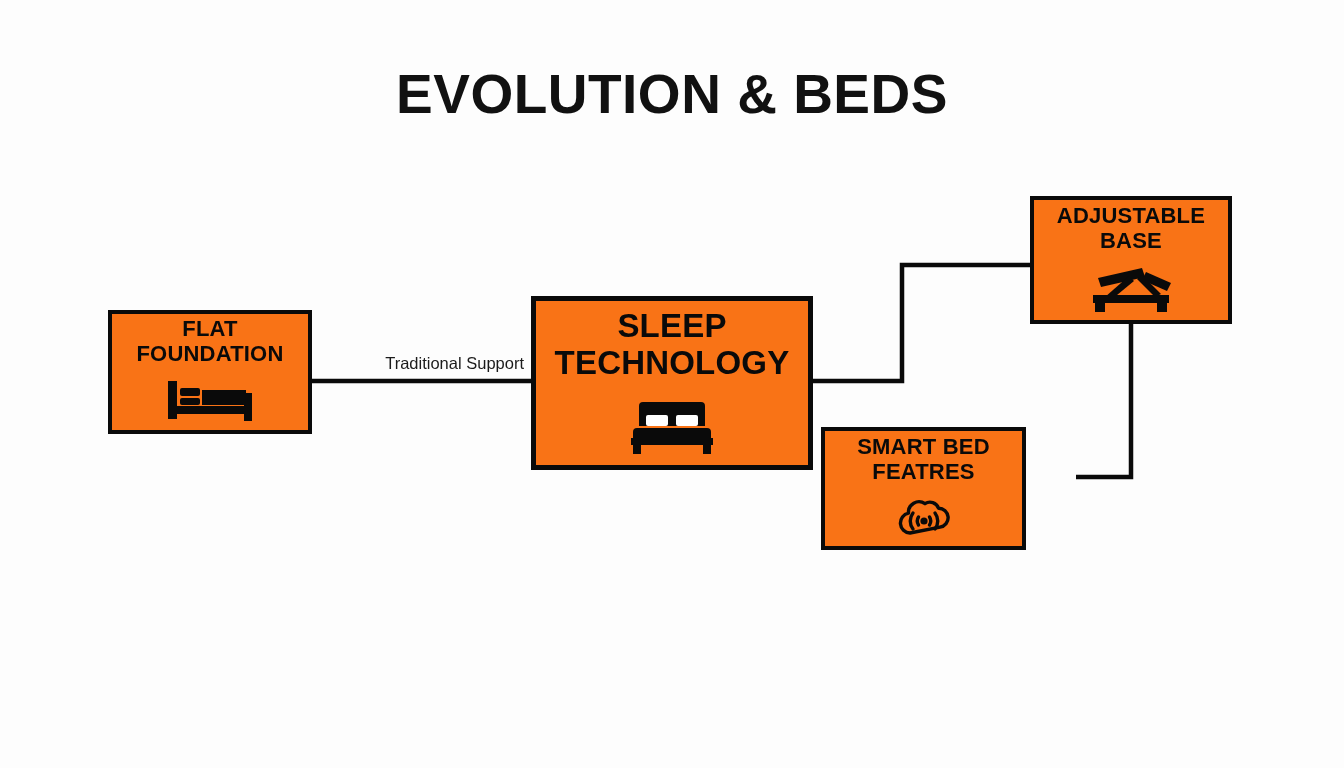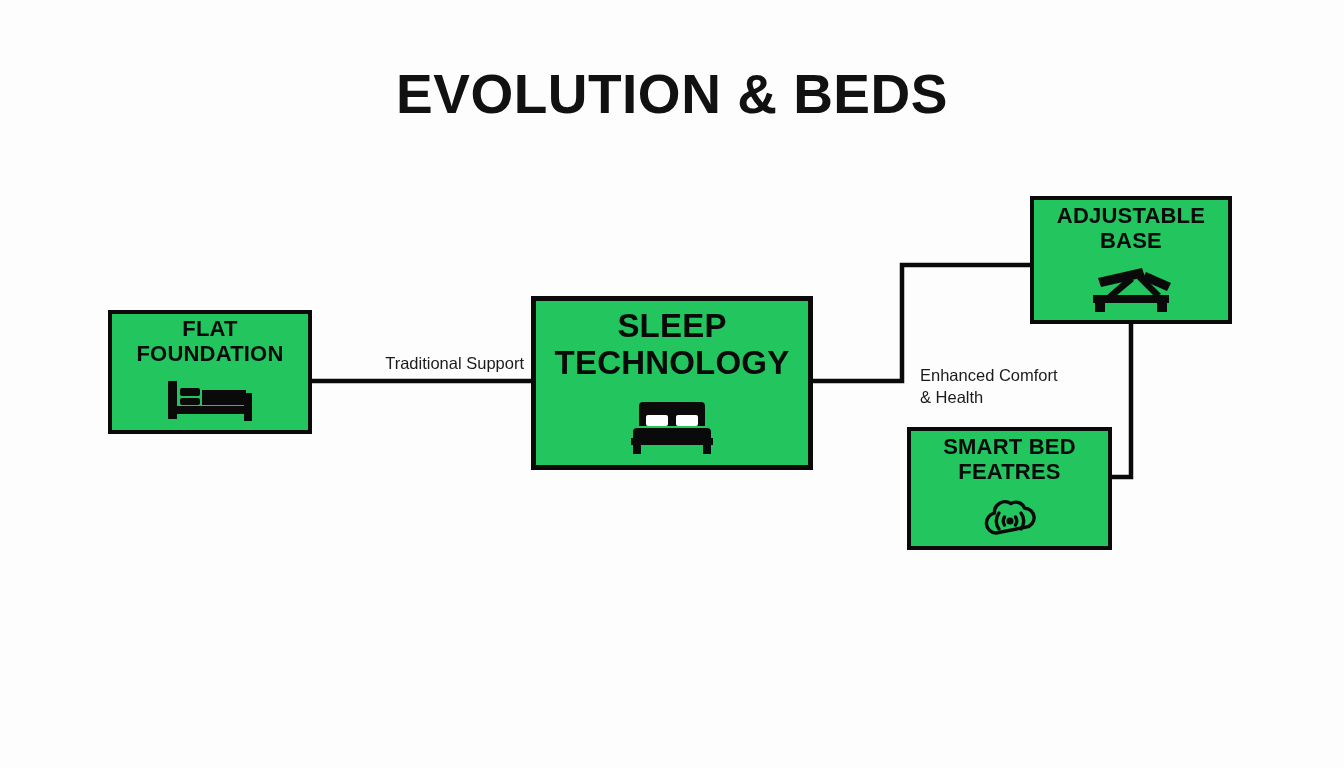--- a/index.html
+++ b/index.html
@@ -38,21 +38,21 @@
     position: absolute;
     left: 0;
     top: 0;
     width: 1344px;
     height: 768px;
   }
   
   .node {
     position: absolute;
     box-sizing: border-box;
-    background: #22c55e;
+    background: #f97316;
     border: 4px solid #0a0a0a;
     display: flex;
     flex-direction: column;
     align-items: center;
     justify-content: center;
     text-align: center;
     color: #0a0a0a;
     gap: 8px;
   }
   .node .node-label {
@@ -80,21 +80,21 @@
   }
   #node-sleep-technology .node-label { font-size: 33px; margin-bottom: 12px; }
   #node-adjustable-base {
     left: 1030px;
     top: 196px;
     width: 202px;
     height: 128px;
   }
   #node-adjustable-base .node-label { font-size: 22px; margin-bottom: 5px; }
   #node-smart-bed {
-    left: 907px;
+    left: 821px;
     top: 427px;
     width: 205px;
     height: 123px;
   }
   #node-smart-bed .node-label { font-size: 22px; margin-bottom: 4px; }
   
   .edge-label {
     position: absolute;
     color: #1b1b1b;
     font-size: 16.5px;
@@ -223,17 +223,15 @@
           <path d="M 40 17 a13 13 0 0 1 0 16"></path>
           <path d="M 34.5 21 a7.5 7.5 0 0 1 0 8"></path>
         </g>
         <circle cx="29" cy="25" r="3.6" fill="#0a0a0a"></circle>
       </svg>
     </span>
   </div>
 
   <div class="edge-label" id="edge-label-traditional-support">Traditional Support</div>
 
-  <div class="edge-label" id="edge-label-enhanced-comfort">Enhanced Comfort
-&amp; Health</div>
 
 
 </div>
 
 </body></html>

